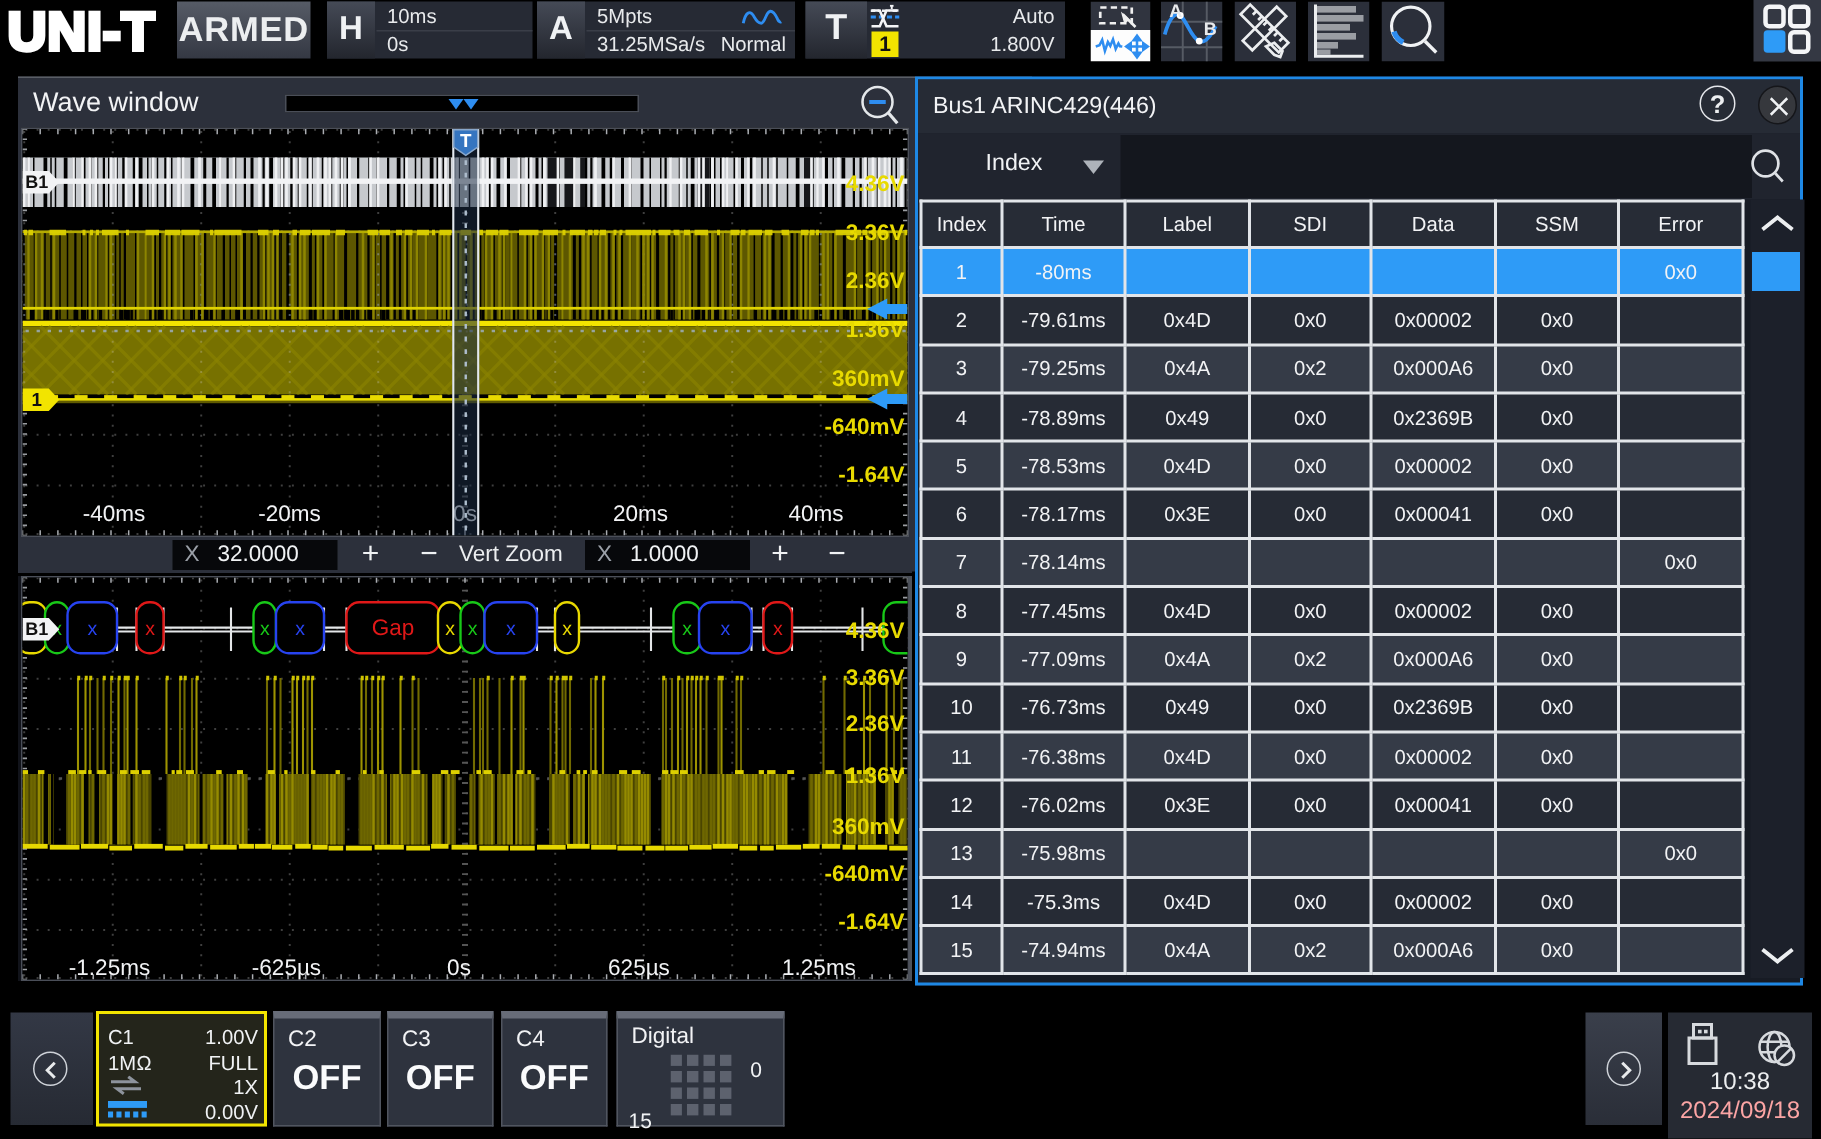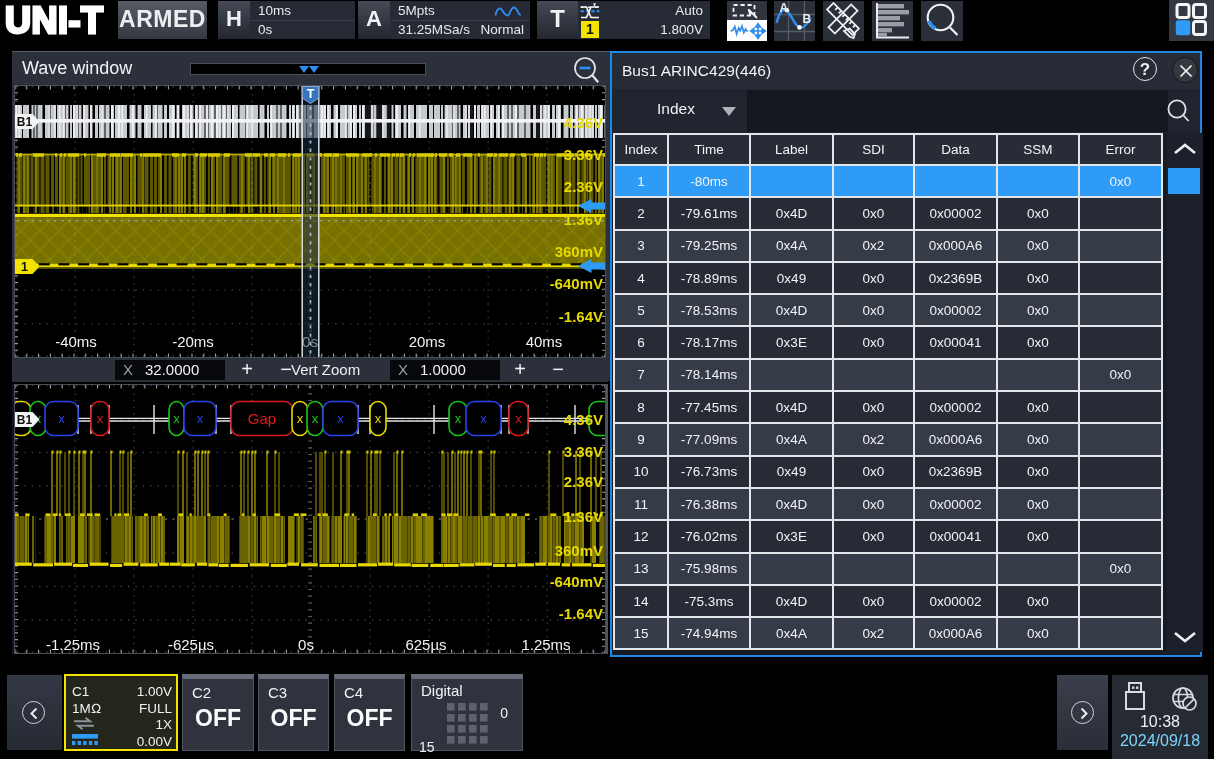--- a/index.html
+++ b/index.html
@@ -537,21 +537,21 @@
         <text x="588" y="203" fill="#e8da00" font-size="15" font-weight="bold" text-anchor="end" font-family="Liberation Sans, sans-serif">-640mV</text>
         <text x="588" y="235.5" fill="#e8da00" font-size="15" font-weight="bold" text-anchor="end" font-family="Liberation Sans, sans-serif">-1.64V</text>
 <path d="M563 120 l13.5 -7 v3.6 h13.5 v6.8 h-13.5 v3.6 z" fill="#2e9bf7"></path>
 <path d="M563 180 l13.5 -7 v3.6 h13.5 v6.8 h-13.5 v3.6 z" fill="#2e9bf7"></path>
 </svg></div>
   <div id="zoombar">
     <span style="position:absolute; left:10px; top:3px;margin-top:48px;">Horiz Zoom</span>
     <div class="zbox" style="left:103px; width:110px;"><span style="color:#9ba0a8; margin-left:8px;">X</span><span style="margin-left:12px;">32.0000</span></div>
     <div class="zbtn" style="left:222px;">+</div>
     <div class="zbtn" style="left:261px;">−</div>
-    <span style="position:absolute; left:279px; top:3px;">Vert Zoom</span>
+    <span style="position:absolute; left:294px; top:3px;">Vert Zoom</span>
     <div class="zbox" style="left:378px; width:110px;"><span style="color:#9ba0a8; margin-left:8px;">X</span><span style="margin-left:12px;">1.0000</span></div>
     <div class="zbtn" style="left:495px;">+</div>
     <div class="zbtn" style="left:533px;">−</div>
   </div>
 </div>
 
 <div id="zoompanel" class="abs">
   <div style="position:absolute; right:0; top:0; width:3px; height:270px; background:#4e535c;"></div>
   <div id="lowgraph"><svg width="590" height="268" viewBox="0 0 590 268">
 <rect width="590" height="268" fill="#000"></rect>
@@ -1014,13 +1014,13 @@
   <div style="position:absolute; right:10px; top:11px;"><svg width="28" height="26" viewBox="0 0 28 26">
         <g stroke="#d7dade" stroke-width="1.7" fill="none">
           <circle cx="13" cy="12" r="10"></circle>
           <ellipse cx="13" cy="12" rx="4.6" ry="10"></ellipse>
           <path d="M3.6 8.5h18.8 M3.6 15.5h18.8"></path>
           <circle cx="19.5" cy="17.5" r="6.5" fill="#262a33"></circle>
           <path d="M15 22l9.2-9.2"></path>
         </g>
       </svg></div>
   <div style="position:absolute; width:100%; text-align:center; top:38px; color:#eceef0; font-size:16px;">10:38</div>
-  <div style="position:absolute; width:100%; text-align:center; top:57px; color:#7dd3fc; font-size:16px;">2024/09/18</div>
+  <div style="position:absolute; width:100%; text-align:center; top:57px; color:#fca5a5; font-size:16px;">2024/09/18</div>
 </div>
 </body></html>

